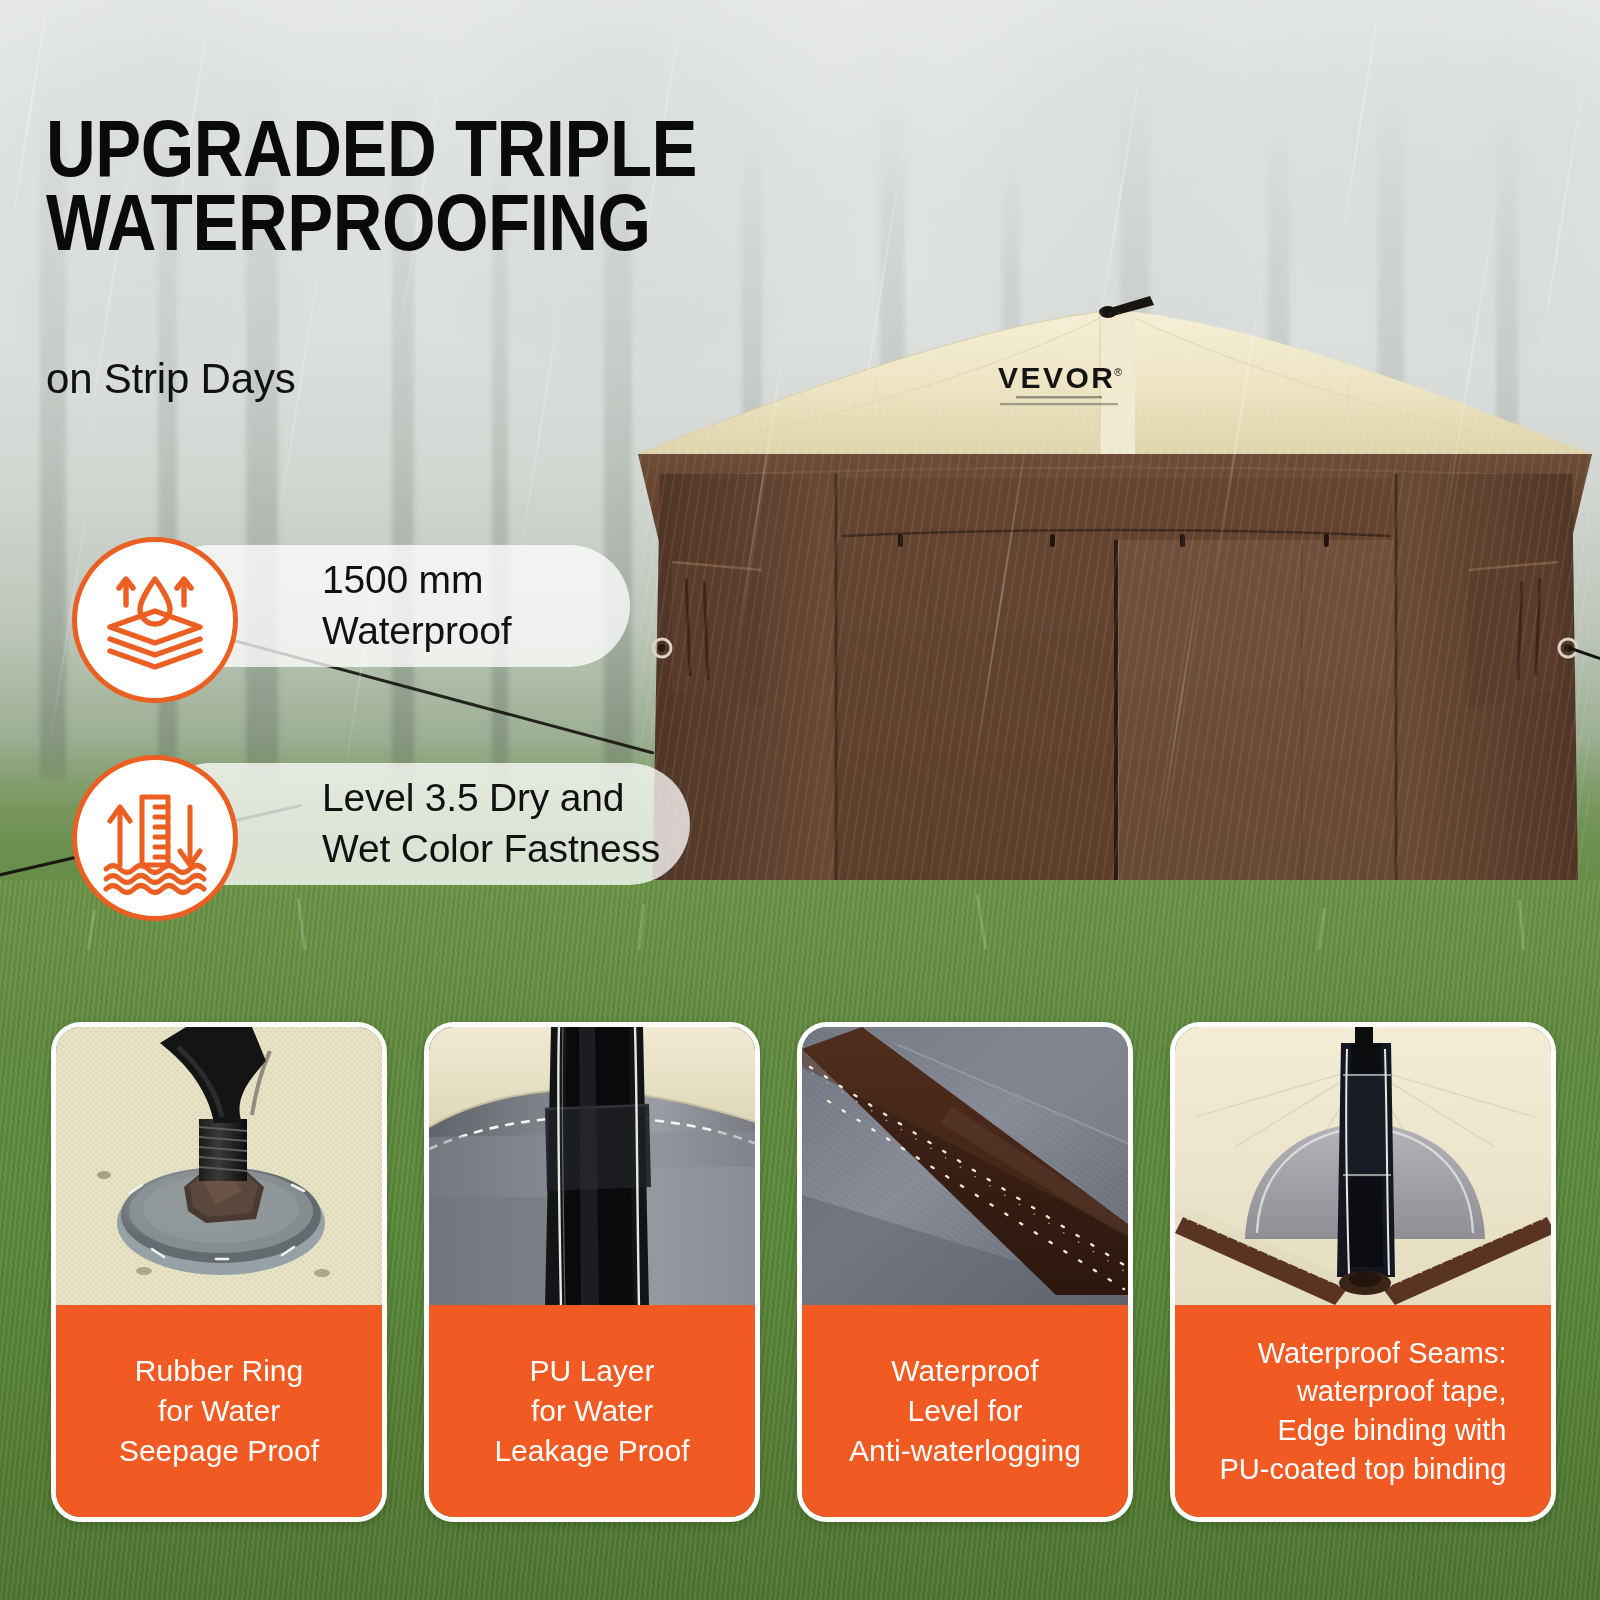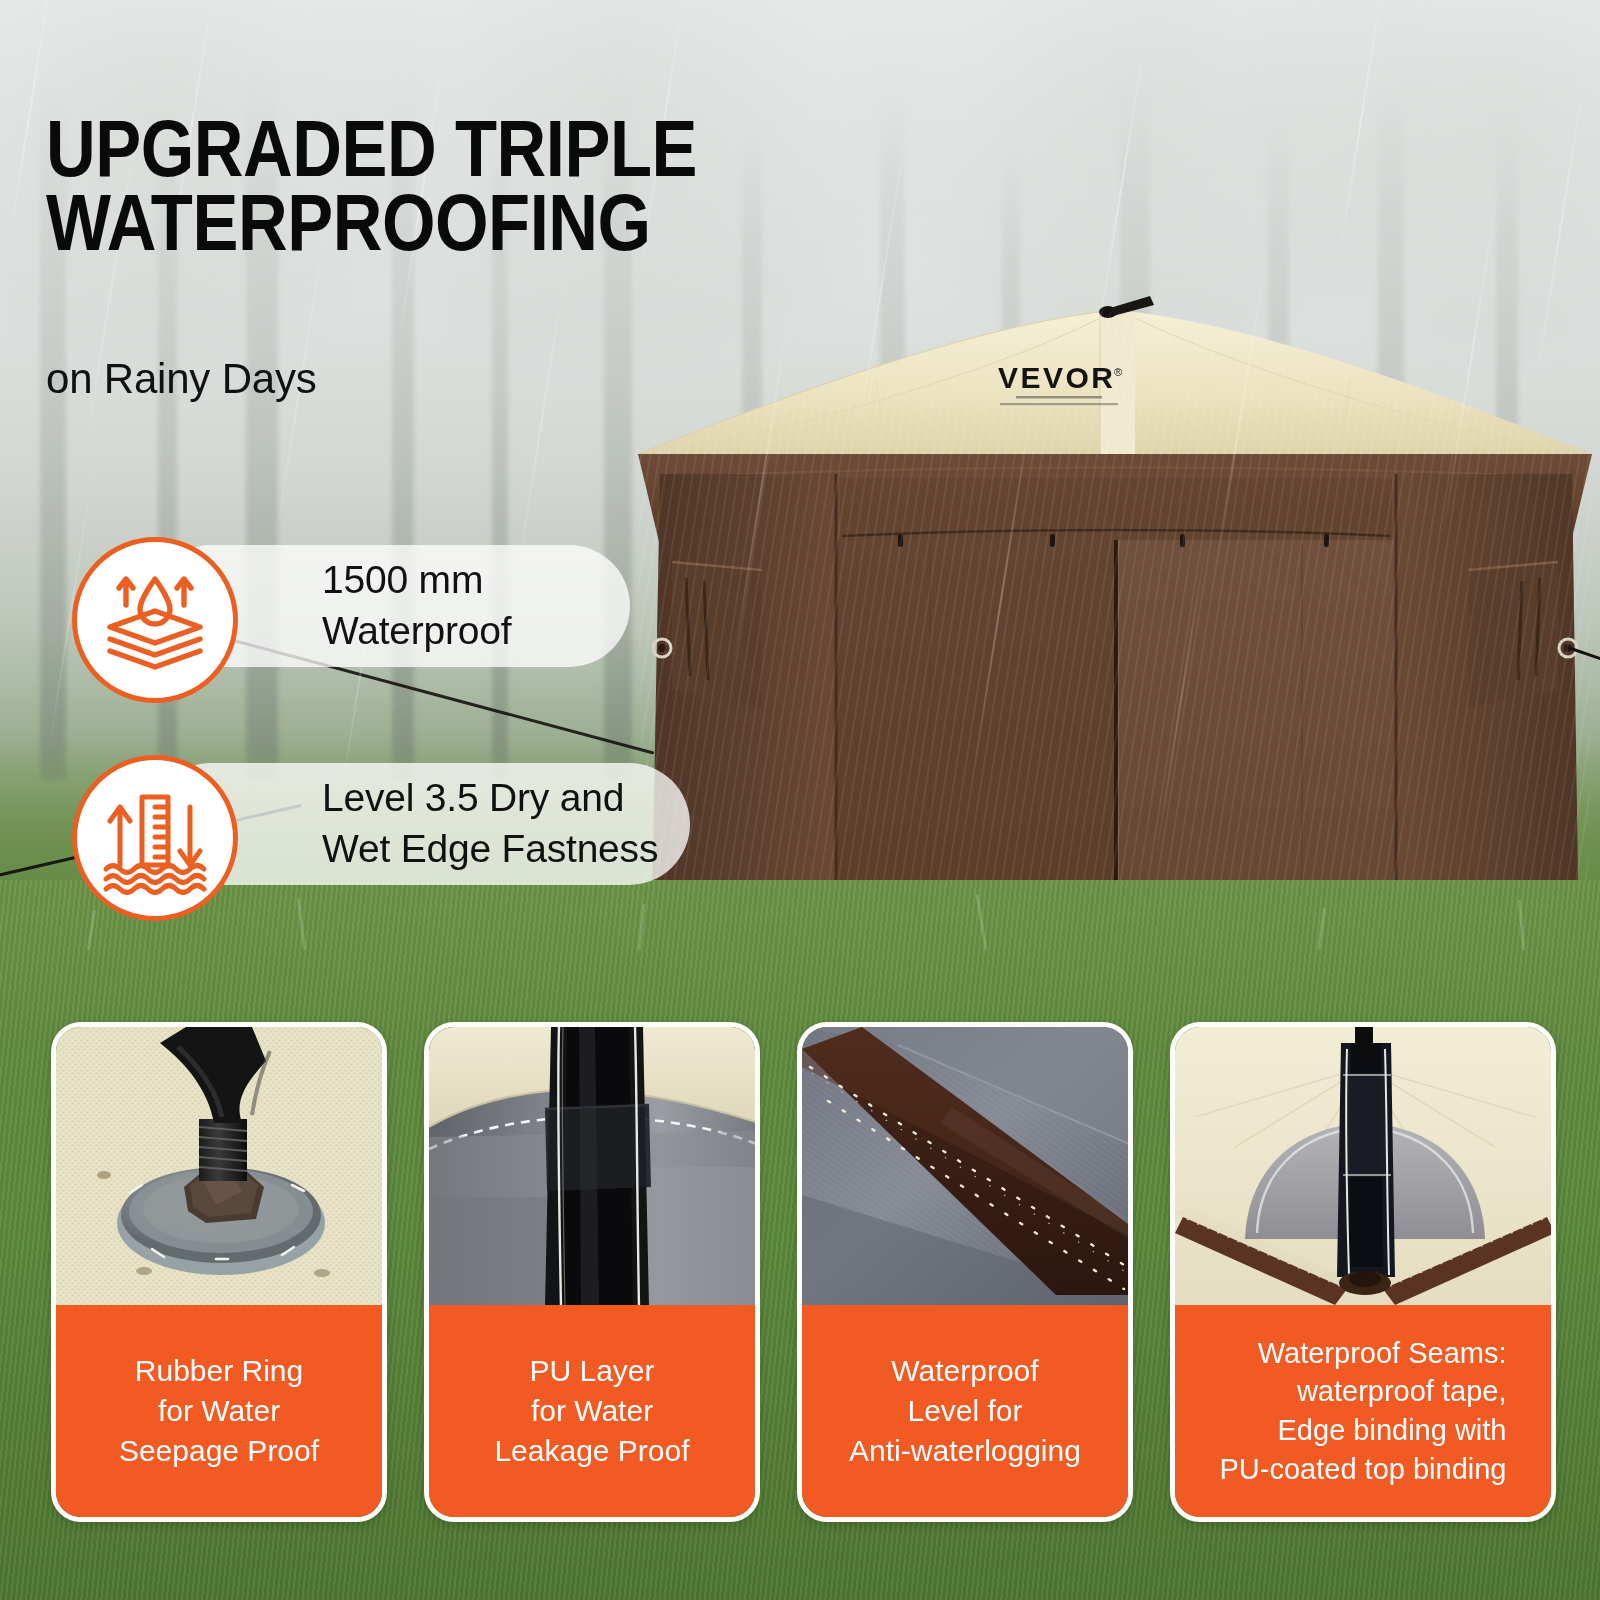--- a/index.html
+++ b/index.html
@@ -283,21 +283,21 @@
     <div class="rl" style="left:70px;top:460px;height:300px;opacity:.28;"></div>
     <div class="rl" style="left:360px;top:520px;height:300px;opacity:.25;"></div>
     <div class="rl" style="left:1180px;top:540px;height:320px;opacity:.28;"></div>
   </div>
 
   <div class="headline">
     <div>UPGRADED TRIPLE</div>
     <div>WATERPROOFING</div>
   </div>
   <div class="subhead">
-    <div>on Rainy Days</div>
+    <div>on Strip Days</div>
   </div>
 
   <div class="pill pill-1">
     <div class="txt">
       <div>1500 mm</div>
       <div>Waterproof</div>
     </div>
   </div>
 
   <div class="ico ico-1">
@@ -314,21 +314,21 @@
         <path d="M59,50 L104,66 L59,82 L14,66 Z"></path>
         <path d="M14,78 L59,94 L104,78"></path>
         <path d="M14,90 L59,106 L104,90"></path>
       </g>
     </svg>
   </div>
 
   <div class="pill pill-2">
     <div class="txt">
       <div>Level 3.5 Dry and</div>
-      <div>Wet Edge Fastness</div>
+      <div>Wet Color Fastness</div>
     </div>
   </div>
 
   <div class="ico ico-2">
     <svg width="118" height="118" viewBox="0 0 118 118">
       <g fill="none" stroke="#ec5f22" stroke-width="5" stroke-linecap="round" stroke-linejoin="round">
 
         <path d="M24,86 L24,30"></path>
         <path d="M14,42 L24,28 L34,42"></path>
 

